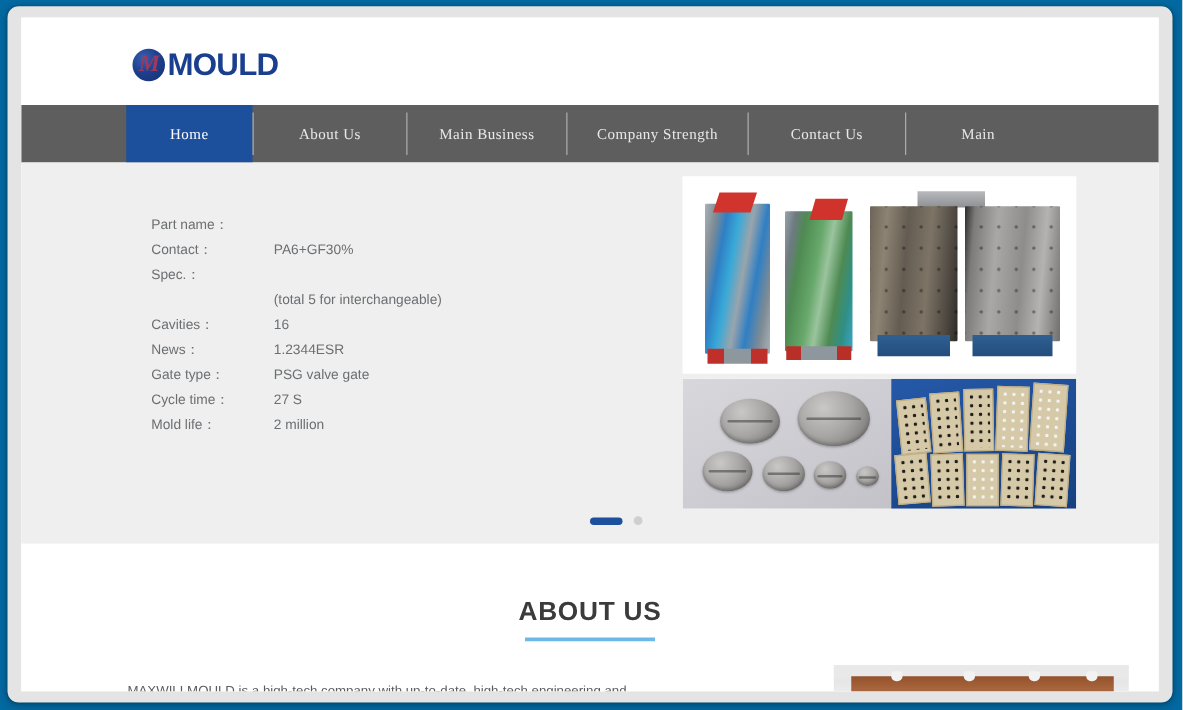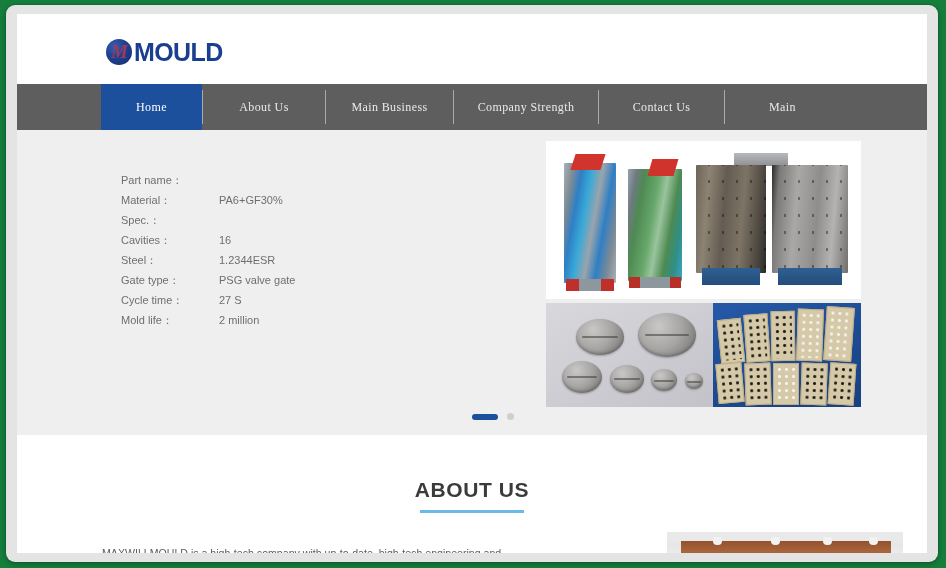--- a/index.html
+++ b/index.html
@@ -12,21 +12,21 @@
     height: 568px;
     overflow: hidden;
     font-family: "Liberation Sans", sans-serif;
   }
 
   
   #viewport {
     position: relative;
     width: 946px;
     height: 568px;
-    background: #15803d;
+    background: #0369a1;
     text-decoration: underline;
   }
   #window-frame {
     position: absolute;
     left: 6px;
     top: 5px;
     width: 932px;
     height: 557px;
     background: #e4e4e4;
     border-radius: 9px;
@@ -347,32 +347,36 @@
         <div class="nav-item" style="width:115px">Main</div>
       </nav>
 
       <section class="hero">
 
         <div class="spec-block">
           <div class="spec-row">
             <span class="spec-label">Part name：</span>
           </div>
           <div class="spec-row">
-            <span class="spec-label">Material：</span>
+            <span class="spec-label">Contact：</span>
             <span class="spec-value">PA6+GF30%</span>
           </div>
           <div class="spec-row">
             <span class="spec-label">Spec.：</span>
+          </div>
+          <div class="spec-row cont">
+            <span class="spec-label"></span>
+            <span class="spec-value">(total 5 for interchangeable)</span>
           </div>
           <div class="spec-row">
             <span class="spec-label">Cavities：</span>
             <span class="spec-value">16</span>
           </div>
           <div class="spec-row">
-            <span class="spec-label">Steel：</span>
+            <span class="spec-label">News：</span>
             <span class="spec-value">1.2344ESR</span>
           </div>
           <div class="spec-row">
             <span class="spec-label">Gate type：</span>
             <span class="spec-value">PSG valve gate</span>
           </div>
           <div class="spec-row">
             <span class="spec-label">Cycle time：</span>
             <span class="spec-value">27 S</span>
           </div>

